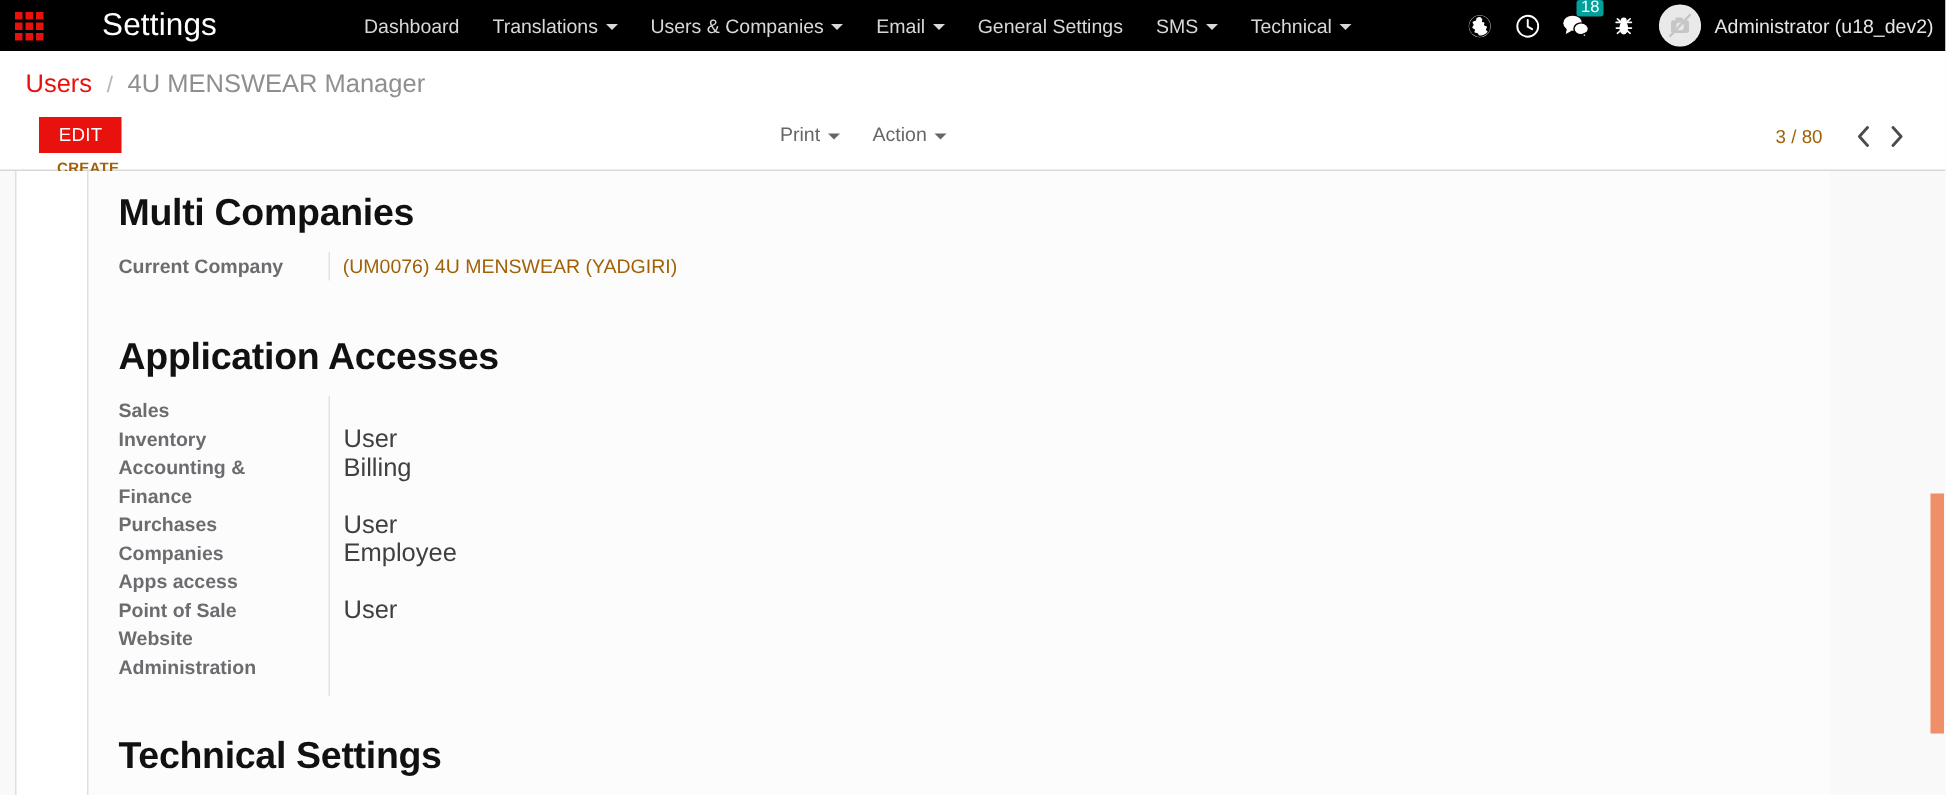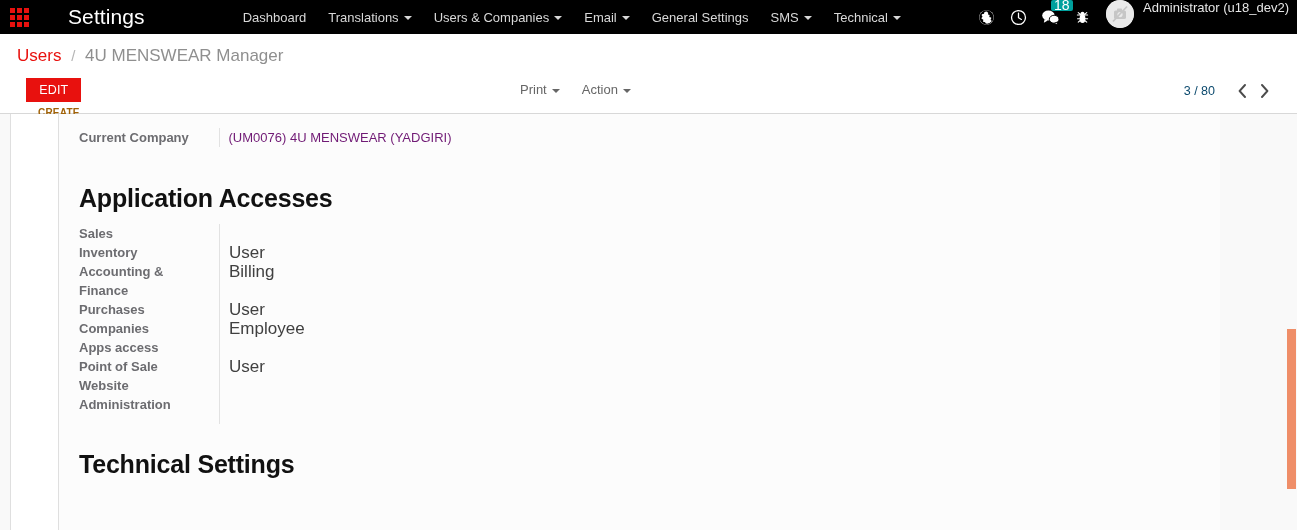--- a/index.html
+++ b/index.html
@@ -72,30 +72,30 @@
     width: 32px; height: 34px;
     display: flex; align-items: center; justify-content: center;
     position: relative; cursor: pointer;
     color: #ffffff;
   }
   .badge-count {
     position: absolute;
     top: 0px; left: 17px;
     background: #00a09d;
     color: #ffffff;
-    font-size: 14px;
+    font-size: 11px;
     line-height: 11px;
     padding: 0 3px;
     border-radius: 2px;
     font-weight: 400;
     min-width: 15px;
     text-align: center;
   }
   .user-menu {
-    display: flex; 
+    display: flex; align-items: center;
     height: 34px; padding-left: 8px;
     cursor: pointer;
   }
   .avatar {
     width: 28px; height: 28px;
     border-radius: 50%;
     background: #e9e9e9;
     display: flex; align-items: center; justify-content: center;
     margin-right: 9px;
     overflow: hidden;
@@ -167,21 +167,21 @@
     border-right: 4px solid transparent;
     border-top: 4px solid #666666;
     margin-left: 5px;
     position: relative; top: 1px;
   }
 
   .pager {
     position: absolute;
     right: 22px; top: 47px;
     display: flex; align-items: center;
-    color: #0c4a6e;
+    color: #a16207;
     font-size: 12.5px;
   }
   .pager-count { margin-right: 16px; white-space: nowrap; }
   .pager-btn {
     width: 22px; height: 20px;
     display: flex; align-items: center; justify-content: center;
     cursor: pointer; color: #4c4c4c;
   }
 
   
@@ -236,21 +236,21 @@
     white-space: normal;
   }
   .col-value {
     font-size: 13px;
     color: #7a7a7e;
     line-height: 19px;
     padding-left: 9px !important;
     border-left: 1px solid #e2e2e2;
     white-space: nowrap;
   }
-  .value-red { color: #701a75; cursor: pointer; }
+  .value-red { color: #a16207; cursor: pointer; }
 
   .pill {
     display: inline-block;
     background: #8d8d8d;
     color: #ffffff;
     font-size: 12px;
     line-height: 14px;
     padding: 2px 11px 3px 11px;
     border-radius: 11px;
     max-width: 216px;
@@ -453,20 +453,21 @@
     </span>
   </div>
 </div>
 
 <div class="content-wrap">
   <div class="sheet-bg"></div>
   <div class="inner-pane"></div>
 
   <div class="sheet-inner">
 
+    <h2 class="section-title">Multi Companies</h2>
 
     <table class="field-table">
       <tbody>
       <tr>
         <td class="col-label">Current Company</td>
         <td class="col-value">
           <span class="value-red">(UM0076) 4U MENSWEAR (YADGIRI)</span>
         </td>
       </tr>
     </tbody>

